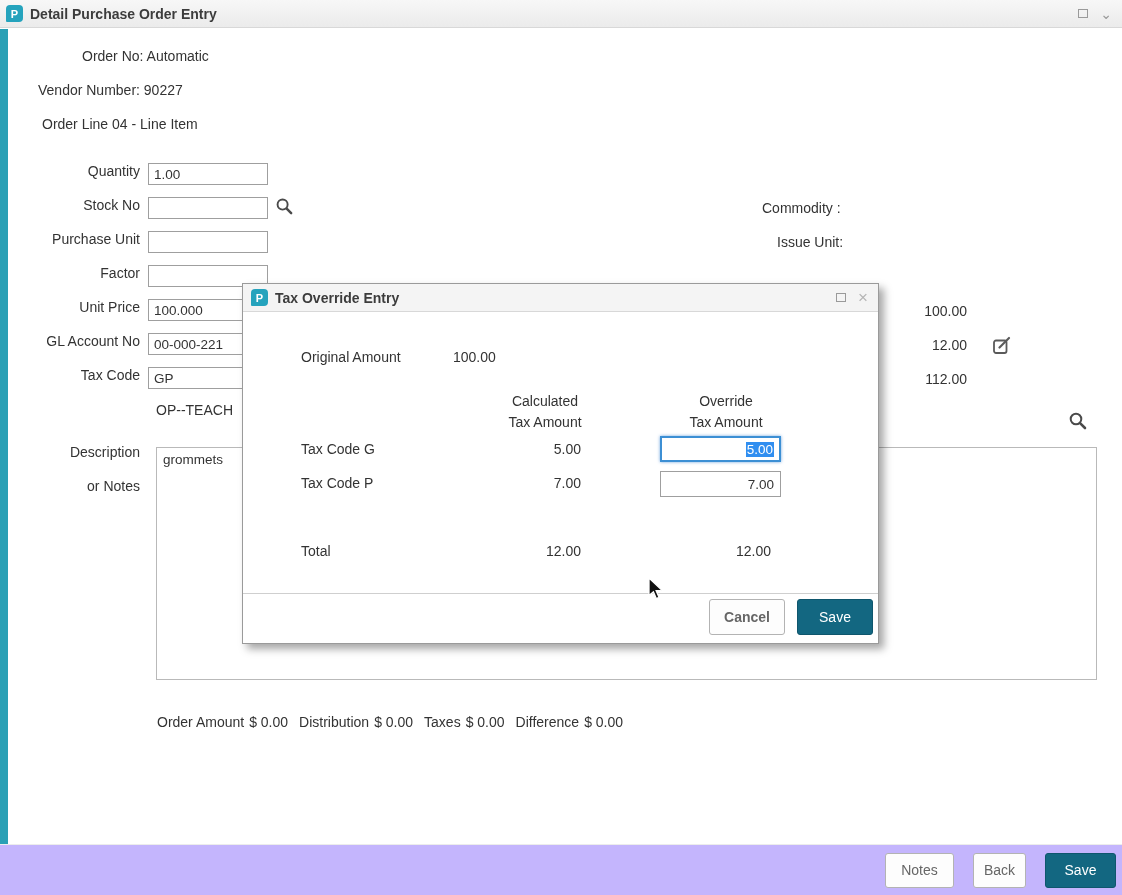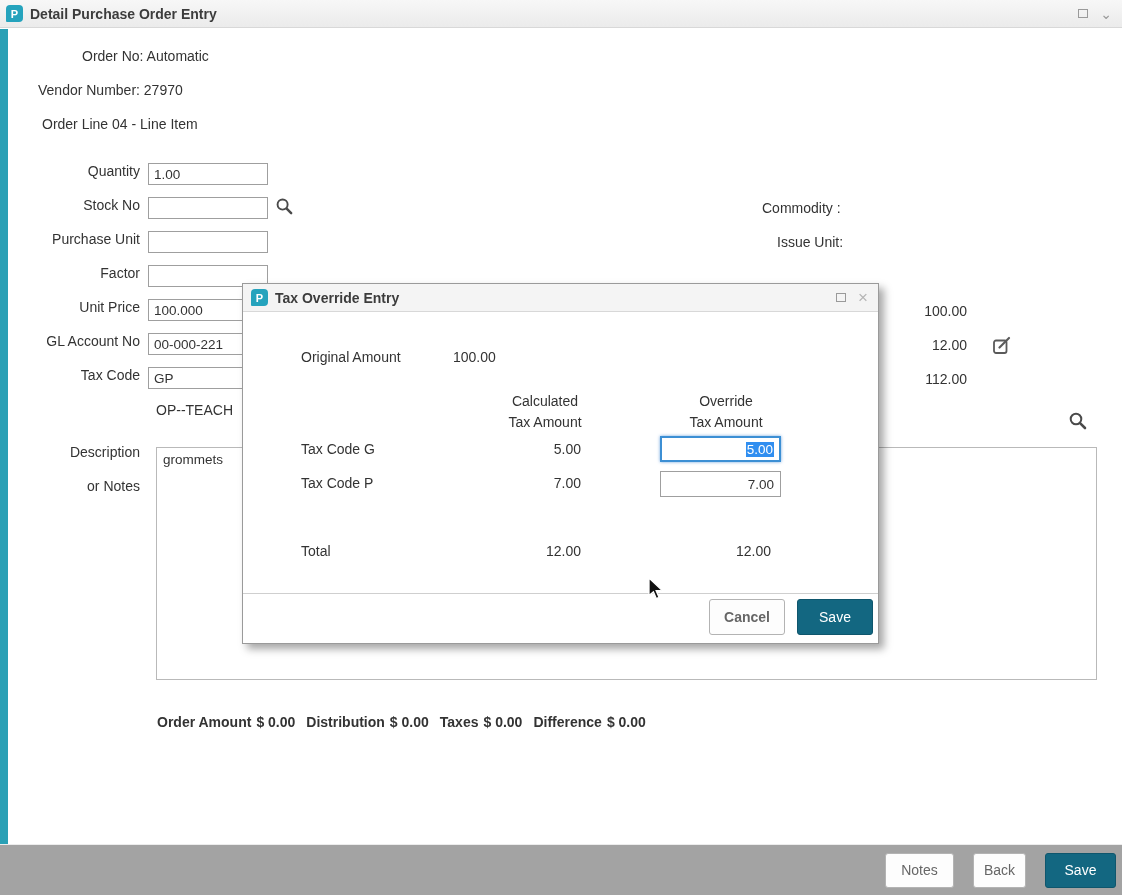--- a/index.html
+++ b/index.html
@@ -42,25 +42,25 @@
   }
   .finput.wide{width:160px;}
   .icon-btn{display:inline-flex;align-items:center;justify-content:center;margin-left:7px;}
   .desc-area{
     position:absolute;left:156px;top:447px;width:941px;height:233px;
     border:1px solid #b9b9b9;padding:4px 6px;resize:none;outline:none;
     font-family:inherit;font-size:13.5px;color:#333;background:#fff;
   }
   .rt-val{position:absolute;width:50px;text-align:right;}
   .totals{position:absolute;left:157px;top:714px;display:flex;gap:11px;}
-  .tg{display:flex;gap:5px;font-weight:bold;}
+  .tg{display:flex;gap:5px;}
 
   
   .footer{
-    position:absolute;bottom:0;left:0;right:0;height:51px;background:#a3a3a3;
+    position:absolute;bottom:0;left:0;right:0;height:51px;background:#c4b5fd;
     border-top:1px solid #ececec;display:flex;align-items:center;
     justify-content:flex-end;gap:19px;padding-right:6px;z-index:4;
   }
   .btn{
     height:35px;display:flex;align-items:center;justify-content:center;
     border-radius:3px;font-size:14px;font-family:inherit;cursor:default;
   }
   .btn.secondary{background:#fdfdfd;border:1px solid #b3b3b3;color:#666;}
   .btn.primary{background:var(--save-button);border:1px solid #0f566d;color:#fff;}
   .btn-notes{width:69px;}
@@ -105,21 +105,21 @@
   <span class="win-title">Detail Purchase Order Entry</span>
   <span class="win-controls">
     <span class="glyph-max"></span>
     <span class="glyph-chev">⌄</span>
   </span>
 </div>
 
 <div class="left-strip"></div>
 
 <div class="abs" style="left:82px;top:48px;">Order No: Automatic</div>
-<div class="abs" style="left:38px;top:82px;">Vendor Number: 27970</div>
+<div class="abs" style="left:38px;top:82px;">Vendor Number: 90227</div>
 <div class="abs" style="left:42px;top:116px;">Order Line 04 - Line Item</div>
 
 <div class="frow" style="left:0;top:163px;">
   <label class="flabel">Quantity</label>
   <input class="finput" value="1.00" style="">
 </div>
 <div class="frow" style="left:0;top:197px;">
   <label class="flabel">Stock No</label>
   <input class="finput" value="" style="">
   <span class="icon-btn">

